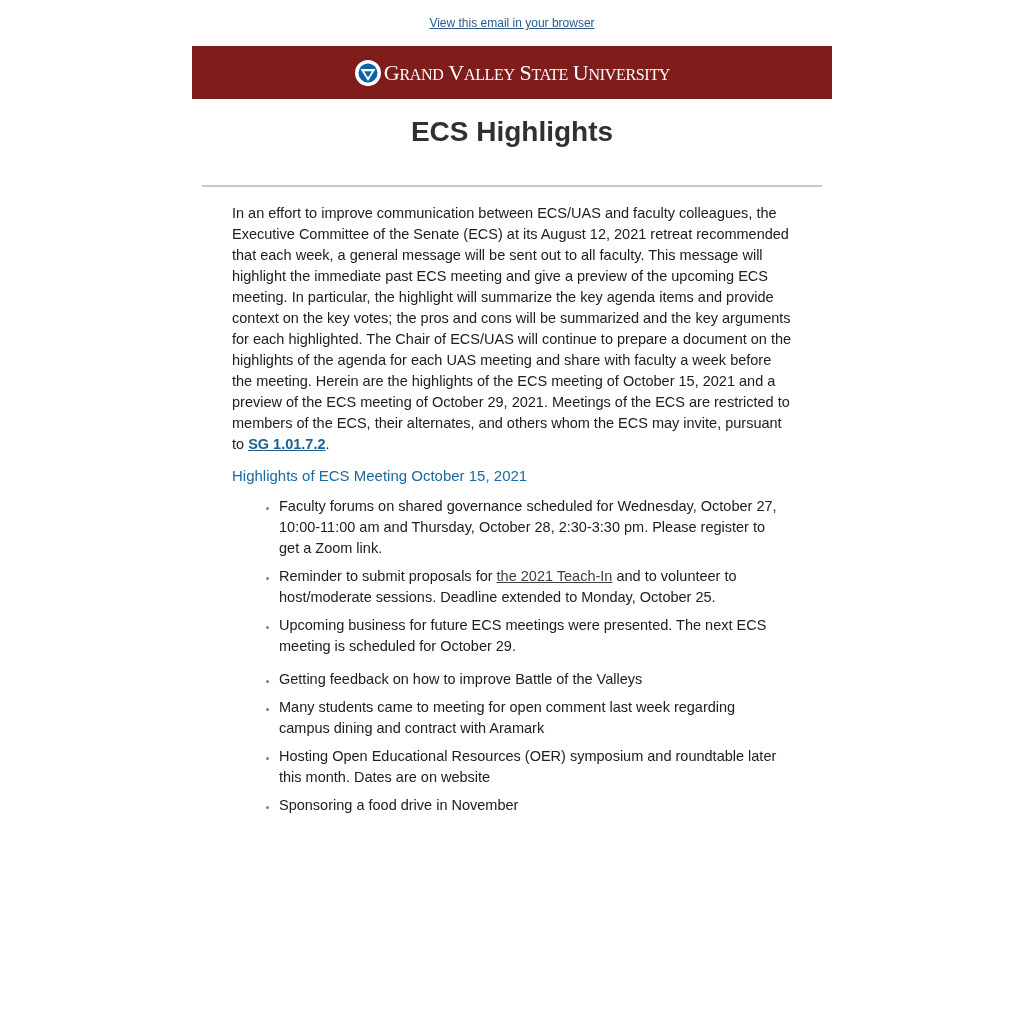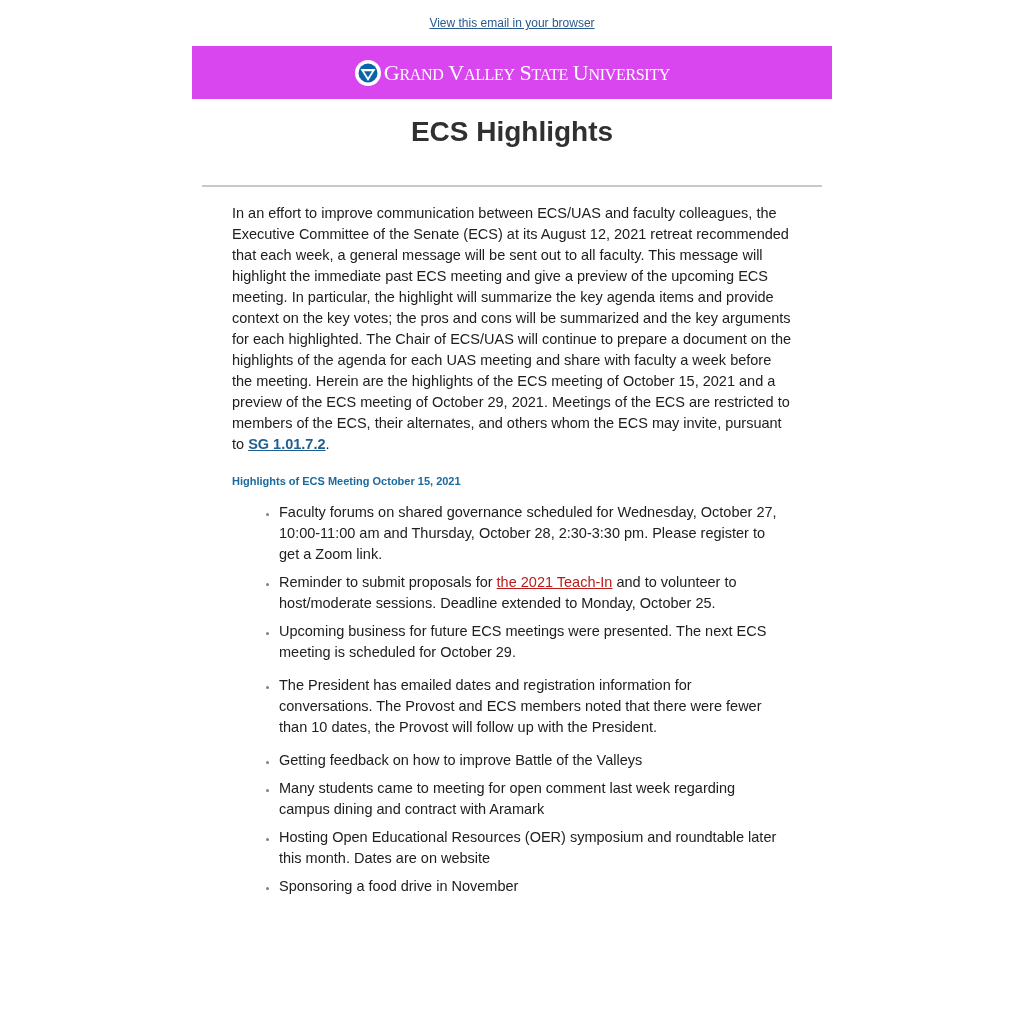--- a/index.html
+++ b/index.html
@@ -1,32 +1,32 @@
 <!DOCTYPE html>
 <html><head>
   <meta charset="utf-8">
   <style>
     html, body { margin: 0; padding: 0; background: #ffffff; }
     body { width: 1024px; height: 1024px; overflow: hidden; font-family: "Liberation Sans", sans-serif; color: #202020; }
     .preheader { text-align: center; padding-top: 16px; height: 30px; font-size: 12px; }
     .preheader a { color: #2a5a8c; text-decoration: underline; }
-    .header-band { width: 640px; height: 53px; margin: 0 auto; background: #d946ef; display: flex; align-items: center; justify-content: center; }
+    .header-band { width: 640px; height: 53px; margin: 0 auto; background: #7f1d1d; display: flex; align-items: center; justify-content: center; }
     .logo { display: flex; align-items: center; color: #ffffff; }
     .logo svg { width: 28px; height: 28px; margin-right: 2px; }
     .wordmark { font-family: "Liberation Serif", serif; font-size: 20px; letter-spacing: -0.3px; line-height: 1; }
     .wordmark .big { font-size: 22px; }
     .wordmark .small { font-size: 16px; }
     .title-wrap { width: 640px; margin: 0 auto; text-align: center; padding-top: 20px; height: 66px; }
     h1 { margin: 0; font-size: 28px; font-weight: bold; color: #303030; line-height: 26px; }
     .divider { width: 620px; height: 2px; background: #c8c8c8; margin: 0 auto; border: 0; }
     .content { width: 560px; margin: 0 auto; padding-top: 16px; font-size: 14.5px; line-height: 21px; }
     .content p { margin: 0 0 10px 0; }
-    .content a { color: #b91c1c; text-decoration: underline; }
+    .content a { color: #404040; text-decoration: underline; }
     .content a.bold-link { font-weight: bold; color: #1f5f8f; }
-    h2 { color: #1a6a9e; font-size: 11px; font-weight: bold; margin: 16px 0 10px 0; line-height: 21px; }
+    h2 { color: #1a6a9e; font-size: 15px; font-weight: normal; margin: 10px 0 10px 0; line-height: 21px; }
     .section-label { margin: 0 0 12px 0; }
     ul { margin: 0 0 12px 0; padding-left: 40px; }
     ul li { margin: 7px; padding: 0; }
     ul li::marker { color: #808080; font-size: 11px; }
   </style>
 </head>
 <body>
 
 <div class="preheader">
   <a href="#">View this email in your browser</a>
@@ -59,23 +59,20 @@
   <p><span>In an effort to improve communication between ECS/UAS and faculty colleagues, the Executive Committee of the Senate (ECS) at its August 12, 2021 retreat recommended that each week, a general message will be sent out to all faculty. This message will highlight the immediate past ECS meeting and give a preview of the upcoming ECS meeting. In particular, the highlight will summarize the key agenda items and provide context on the key votes; the pros and cons will be summarized and the key arguments for each highlighted. The Chair of ECS/UAS will continue to prepare a document on the highlights of the agenda for each UAS meeting and share with faculty a week before the meeting. Herein are the highlights of the ECS meeting of October 15, 2021 and a preview of the ECS meeting of October 29, 2021. Meetings of the ECS are restricted to members of the ECS, their alternates, and others whom the ECS may invite, pursuant to </span><a href="#" class="bold-link">SG 1.01.7.2</a><span>.</span></p>
 
   <h2>Highlights of ECS Meeting October 15, 2021</h2>
 
   <ul>
     <li>Faculty forums on shared governance scheduled for Wednesday, October 27, 10:00-11:00 am and Thursday, October 28, 2:30-3:30 pm. Please register to get a Zoom link.</li>
     <li><span>Reminder to submit proposals for </span><a href="#">the 2021 Teach-In</a><span> and to volunteer to host/moderate sessions. Deadline extended to Monday, October 25.</span></li>
     <li>Upcoming business for future ECS meetings were presented. The next ECS meeting is scheduled for October 29.</li>
   </ul>
 
-  <ul>
-    <li>The President has emailed dates and registration information for conversations. The Provost and ECS members noted that there were fewer than 10 dates, the Provost will follow up with the President.</li>
-  </ul>
 
   <ul>
     <li>Getting feedback on how to improve Battle of the Valleys</li>
     <li>Many students came to meeting for open comment last week regarding campus dining and contract with Aramark</li>
     <li>Hosting Open Educational Resources (OER) symposium and roundtable later this month. Dates are on website</li>
     <li>Sponsoring a food drive in November</li>
   </ul>
 
 </div>
 

